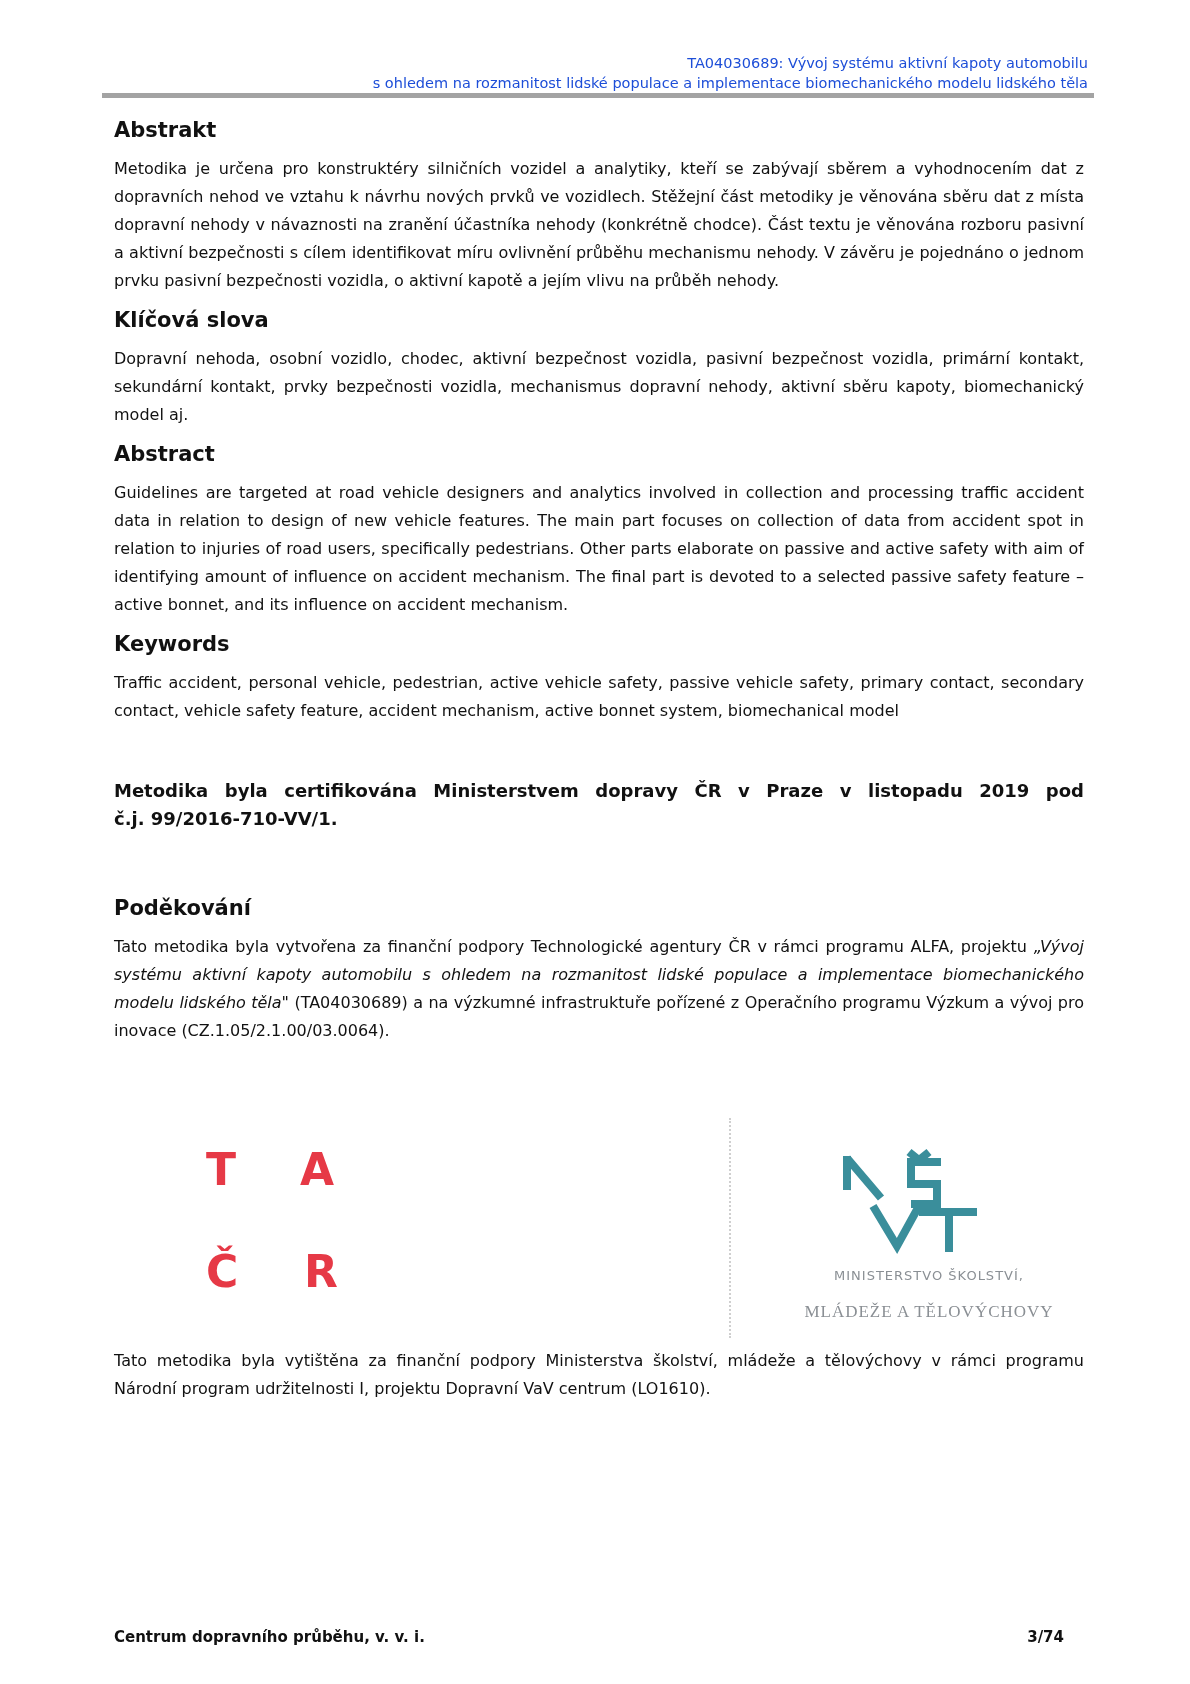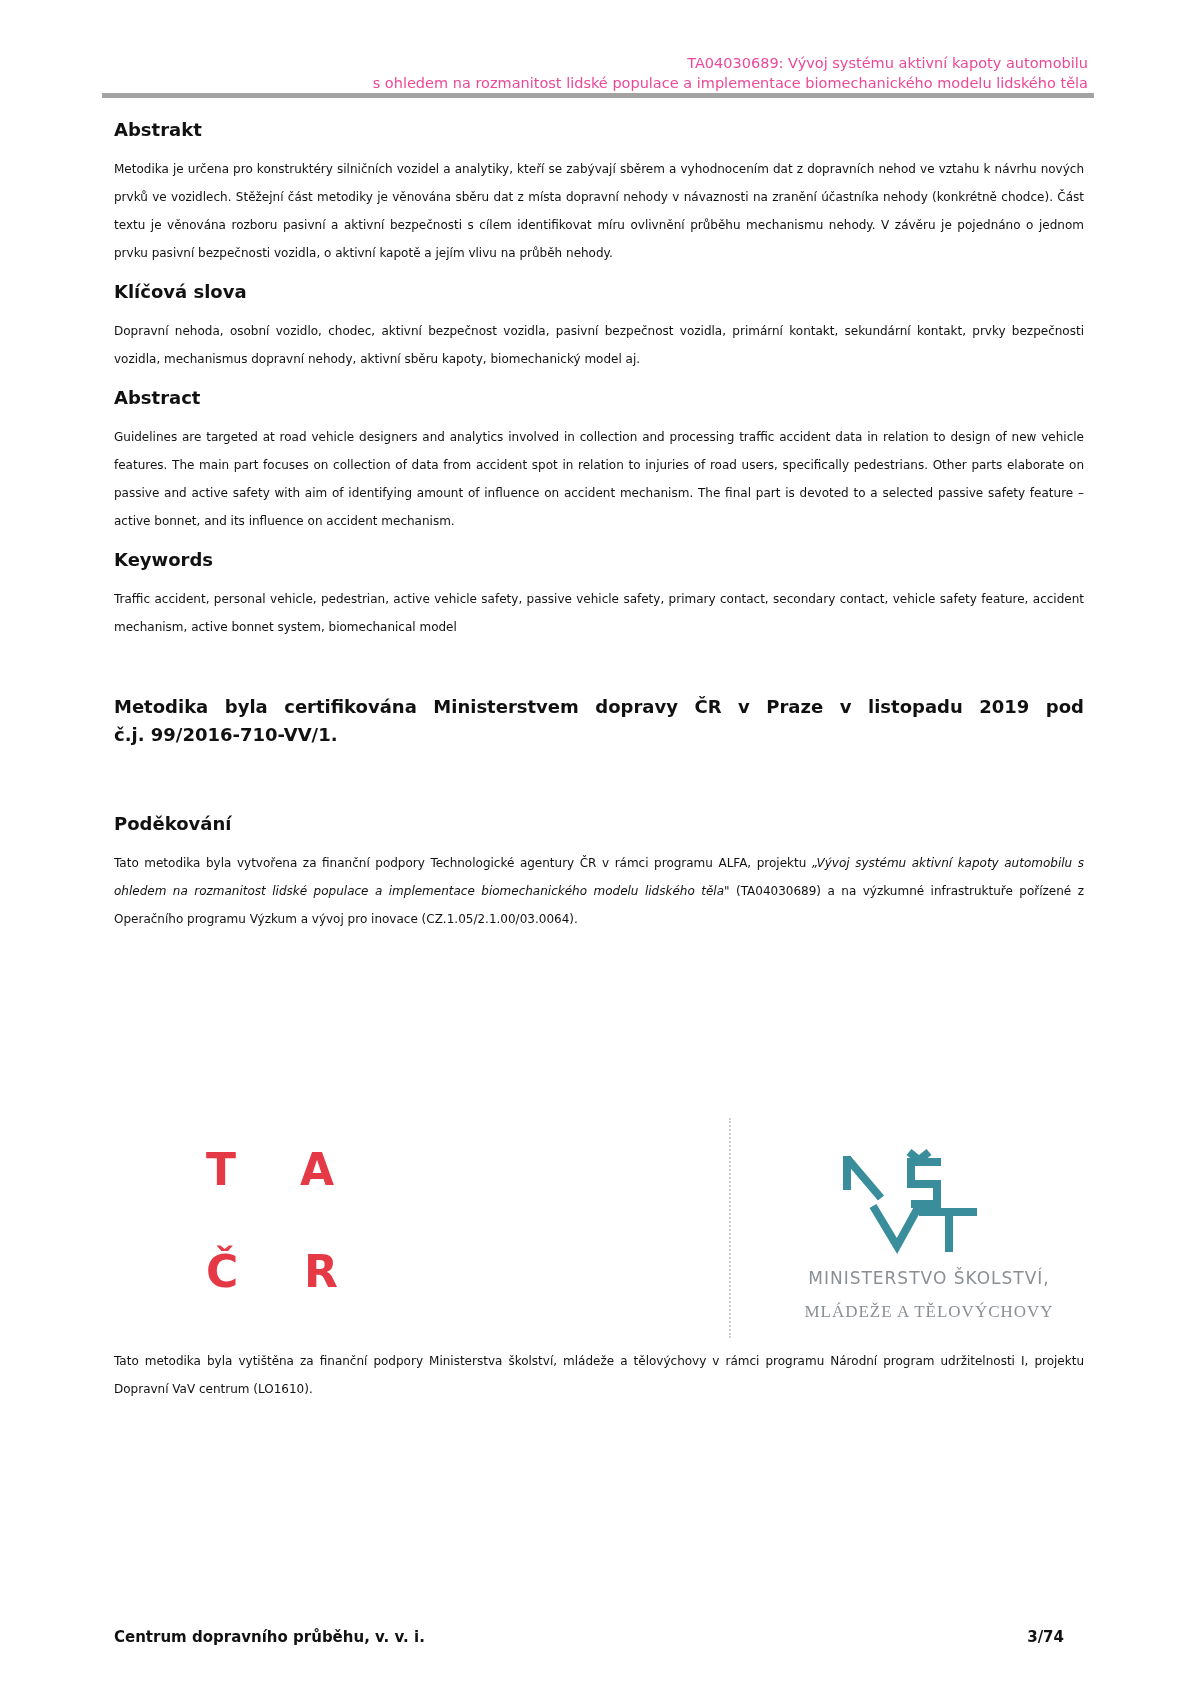--- a/index.html
+++ b/index.html
@@ -1,23 +1,23 @@
 <!DOCTYPE html>
 <html><head>
 <meta charset="utf-8">
 <style>
   html, body { margin: 0; padding: 0; background: #ffffff; }
   body { width: 1190px; height: 1684px; position: relative; overflow: hidden;
          font-family: "DejaVu Sans", sans-serif; color: #111; }
   .header { position: absolute; left: 102px; top: 53px; width: 986px; text-align: right;
-            font-size: 14.5px; line-height: 20px; color: #ec4899; }
+            font-size: 14.5px; line-height: 20px; color: #1d4ed8; }
   .header-rule { position: absolute; left: 102px; top: 93px; width: 992px; height: 5px; background: #a3a3a3; }
   .content { position: absolute; left: 114px; top: 113px; width: 970px; }
-  h2 { font-size: 18px; font-weight: bold; margin: 0; line-height: 34px; }
-  p { margin: 0; font-size: 12px; line-height: 28px; text-align: justify; }
+  h2 { font-size: 21px; font-weight: bold; margin: 0; line-height: 34px; }
+  p { margin: 0; font-size: 16px; line-height: 28px; text-align: justify; }
   .sec { margin-bottom: 8px; }
   .head-gap { margin-bottom: 8px; }
   .cert { font-weight: bold; font-size: 18px; line-height: 28px; text-align: justify;
           margin-top: 52px; text-align-last: left; }
   .cert .l1 { display: block; text-align: justify; text-align-last: justify; }
   .thanks-h { margin-top: 58px; }
   em { font-style: italic; }
   .logos { position: absolute; left: 114px; top: 1118px; width: 970px; height: 220px; }
   .tacr { position: absolute; left: 92px; top: 30px; width: 160px; height: 160px; }
   .tacr span { position: absolute; color: #e63946; font-weight: bold; font-size: 44px;
@@ -84,21 +84,21 @@
   <div class="msmt">
     <svg width="320" height="110" viewBox="0 0 320 110">
       <g fill="none" stroke="#3a8e9b" stroke-width="8">
         <path d="M78 8 L78 42 M78 10 L112 50"></path>
         <path d="M104 58 L128 98 L150 58"></path>
         <path d="M140 4 L150 12 L160 4"></path>
         <path d="M172 14 L142 14 L142 36 L168 36 L168 56 L142 56"></path>
         <path d="M150 64 L208 64 M180 64 L180 104"></path>
       </g>
     </svg>
-    <div class="msmt-text" style="top:120px;font-size:17px;">MINISTERSTVO ŠKOLSTVÍ,</div>
+    <div class="msmt-text" style="top:120px;font-size:13px;">MINISTERSTVO ŠKOLSTVÍ,</div>
     <div class="msmt-text" style="top:154px;font-size:17px;font-family:Liberation Serif, serif;">MLÁDEŽE A TĚLOVÝCHOVY</div>
   </div>
 </div>
 
 <div class="printed">
   <p>Tato metodika byla vytištěna za finanční podpory Ministerstva školství, mládeže a tělovýchovy v rámci programu Národní program udržitelnosti I, projektu Dopravní VaV centrum (LO1610).</p>
 </div>
 
 <div class="footer">
   <span>Centrum dopravního průběhu, v. v. i.</span>

